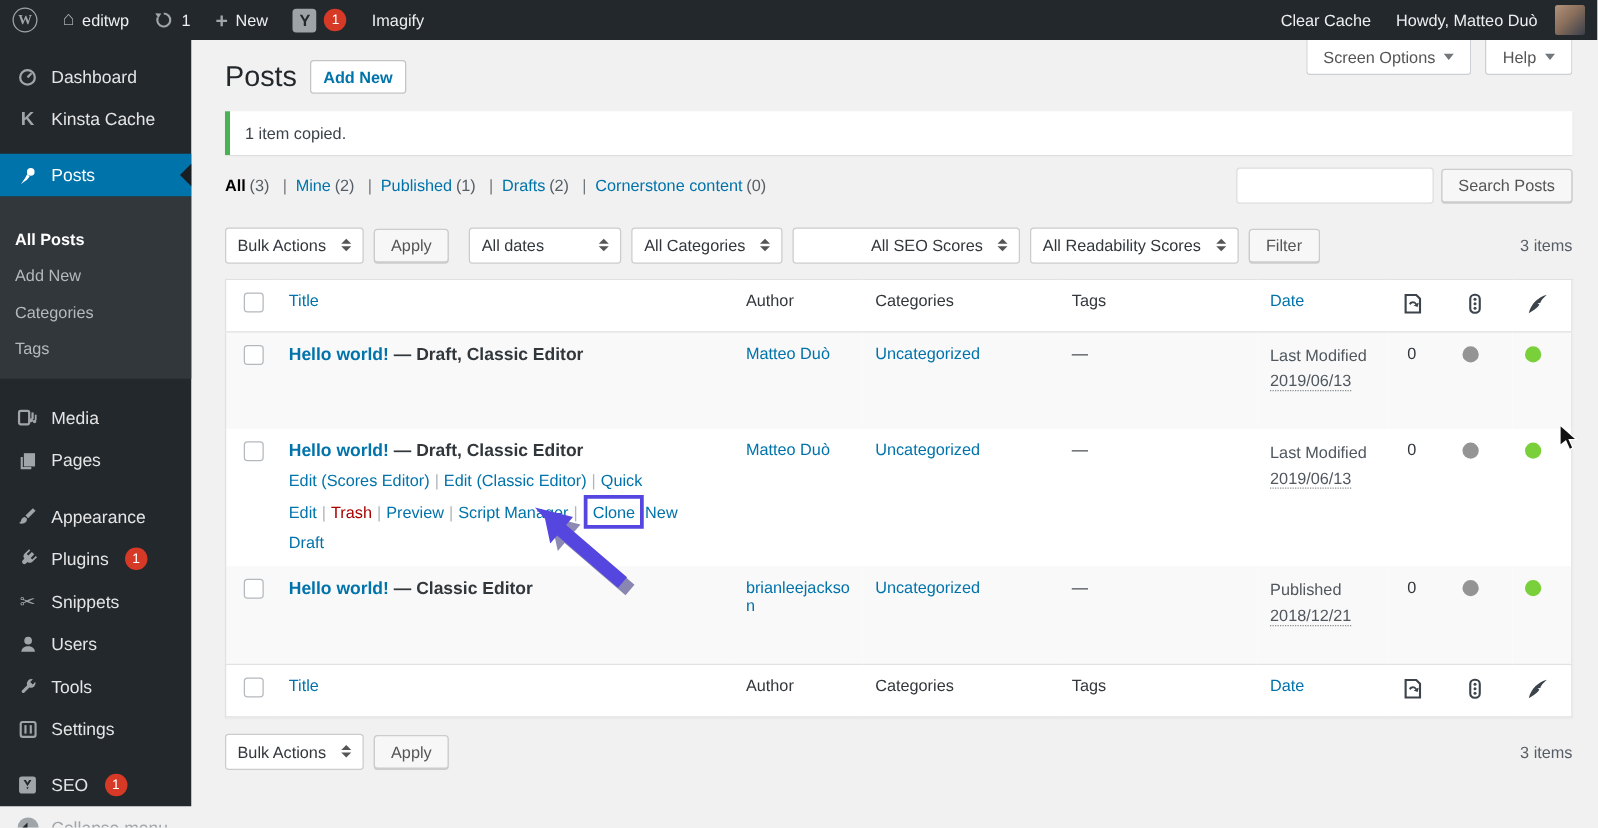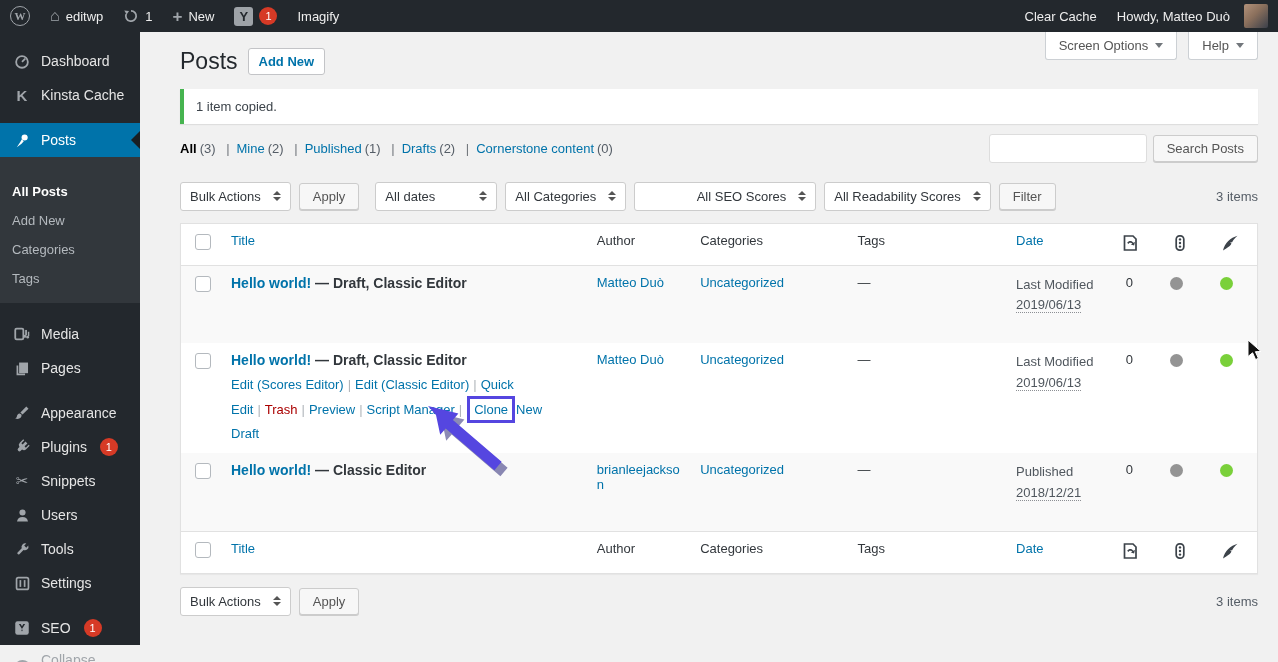--- a/index.html
+++ b/index.html
@@ -20,21 +20,21 @@
   .plus-glyph { font-size: 17px; font-weight: bold; line-height: 1; color: #a0a5aa; }
   .yoast-sq { width: 19px; height: 19px; background: #9ea3a8; border-radius: 3px; color: #23282d;
     font-weight: bold; font-size: 13px; display: inline-flex; align-items: center; justify-content: center; }
   .ab-badge { min-width: 18px; height: 18px; border-radius: 9px; background: #d63a26; color: #fff;
     display: inline-flex; align-items: center; justify-content: center; font-size: 11px; padding: 0 5px; }
   .avatar { width: 24px; height: 24px; border-radius: 2px; margin-left: 8px;
     background: linear-gradient(135deg, #a98a6d 0%, #7d6piece 40%, #4a4e58 100%);
     background: linear-gradient(135deg, #b3927a 0%, #8a6f5c 45%, #3a3f4a 100%); }
 
   
-  #sidebar { position: absolute; top: 32px; left: 0; width: 140px; bottom: 17px; background: #23282d; color: #eee; z-index: 40; padding-top: 12px; }
+  #sidebar { position: absolute; top: 32px; left: 0; width: 153px; bottom: 17px; background: #23282d; color: #eee; z-index: 40; padding-top: 12px; }
   .menu-item { display: flex; align-items: center; gap: 9px; padding: 7px 12px; font-size: 14px; color: #e5e5e5; position: relative; cursor: pointer; }
   .menu-item .micon { width: 20px; height: 20px; display: inline-flex; align-items: center; justify-content: center; color: #a0a5aa; flex: 0 0 20px; font-size: 15px; }
   .menu-item.active { background: #0073aa; color: #fff; }
   .menu-item.active .micon { color: #fff; }
   .menu-arrow { position: absolute; right: 0; top: 50%; margin-top: -9px; width: 0; height: 0;
     border: 9px solid transparent; border-right-color: #191e23; border-left-width: 0; }
   .gap-sm { margin-top: 11px; }
   .gap-md { margin-top: 14px; }
   #submenu { background: #32373c; padding: 20px 0 10px; }
   .sub-item { display: block; padding: 7px 12px; font-size: 13px; color: #b4b9be; cursor: pointer; }

